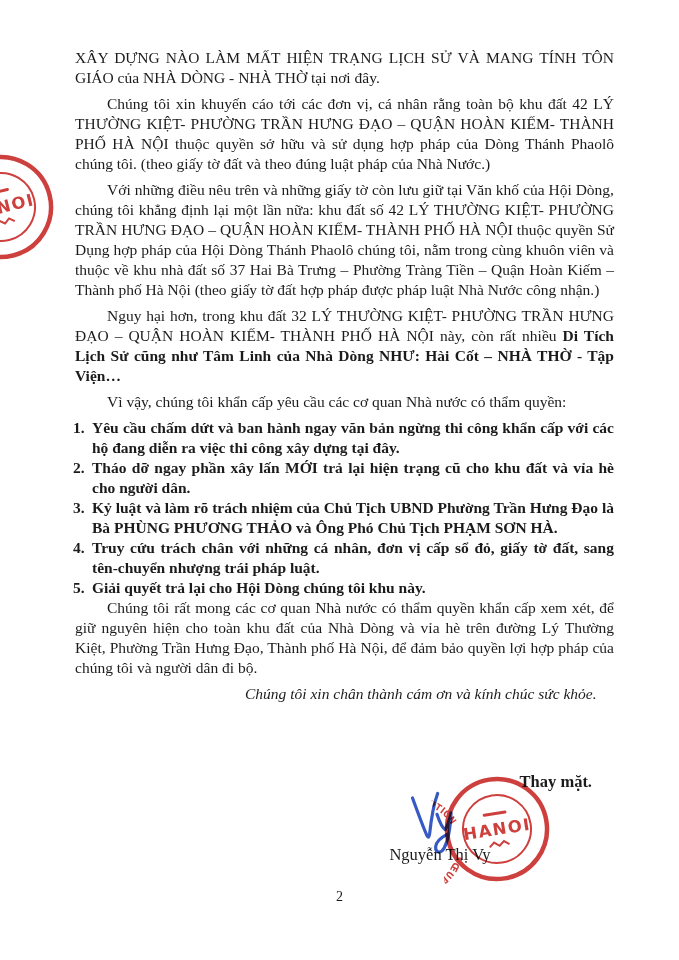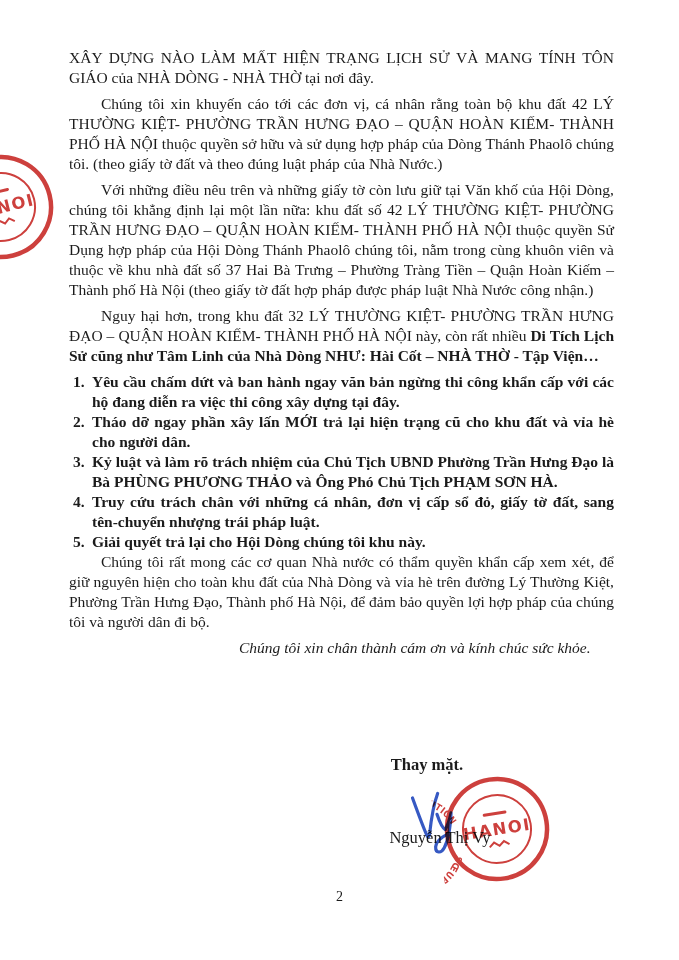--- a/index.html
+++ b/index.html
@@ -13,32 +13,32 @@
     width:679px;height:960px;
     background:#ffffff;
     overflow:hidden;
     font-family:"Liberation Serif","DejaVu Serif",serif;
     color:var(--text-color);
   }
   .doc{
     position:absolute;left:65px;top:48px;width:549px;
     font-size:15.5px;line-height:20px;text-align:justify;
   }
-  .para{margin:0 0 6px 4px;text-indent:32px;}
+  .para{margin:0 0 6px 10px;text-indent:32px;}
   .para.no-indent{text-indent:0;}
   .para b{font-weight:bold;}
   .para.thanks{text-indent:0;text-align:left;padding-left:170px;font-style:italic;margin-bottom:6px;}
   .list-item{display:flex;font-weight:bold;margin:0;}
   .list-num{flex:0 0 19px;margin-left:8px;}
   .list-text{flex:1;text-align:justify;}
   .sign{
     position:absolute;left:262px;top:752px;width:330px;text-align:center;
   }
   .sign .org{font-weight:bold;font-size:17.5px;line-height:22px;white-space:nowrap;}
-  .sign .onbehalf{font-weight:bold;font-size:16.5px;line-height:20px;margin-top:3px;}
+  .sign .onbehalf{font-weight:bold;font-size:16.5px;line-height:20px;margin-top:20px;text-align:right;}
   .sign .signer{font-size:16.5px;line-height:20px;margin-top:53px;margin-left:26px;}
   .stamp{
     position:absolute;width:120px;height:120px;
     mix-blend-mode:multiply;opacity:0.92;
   }
   .stamp-right{left:437px;top:769px;transform:rotate(-9deg);}
   .stamp-left{left:-59px;top:147px;transform:rotate(-14deg);}
   .stamp text{fill:var(--stamp-color);}
   .stamp .ring-txt{
     font-family:"DejaVu Sans",sans-serif;font-weight:bold;font-size:9.5px;letter-spacing:0.5px;
@@ -59,20 +59,21 @@
 </head>
 <body>
 
 <div class="page">
 
   <div class="doc">
       <p class="para no-indent"><span>XÂY DỰNG NÀO LÀM MẤT HIỆN TRẠNG LỊCH SỬ VÀ MANG TÍNH TÔN GIÁO của NHÀ DÒNG - NHÀ THỜ tại nơi đây.</span></p>
       <p class="para"><span>Chúng tôi xin khuyến cáo tới các đơn vị, cá nhân rằng toàn bộ khu đất 42 LÝ THƯỜNG KIỆT- PHƯỜNG TRẦN HƯNG ĐẠO – QUẬN HOÀN KIẾM- THÀNH PHỐ HÀ NỘI thuộc quyền sở hữu và sử dụng hợp pháp của Dòng Thánh Phaolô chúng tôi. (theo giấy tờ đất và theo đúng luật pháp của Nhà Nước.)</span></p>
       <p class="para"><span>Với những điều nêu trên và những giấy tờ còn lưu giữ tại Văn khố của Hội Dòng, chúng tôi khẳng định lại một lần nữa: khu đất số 42 LÝ THƯỜNG KIỆT- PHƯỜNG TRẦN HƯNG ĐẠO – QUẬN HOÀN KIẾM- THÀNH PHỐ HÀ NỘI thuộc quyền Sử Dụng hợp pháp của Hội Dòng Thánh Phaolô chúng tôi, nằm trong cùng khuôn viên và thuộc về khu nhà đất số 37 Hai Bà Trưng – Phường Tràng Tiền – Quận Hoàn Kiếm – Thành phố Hà Nội (theo giấy tờ đất hợp pháp được pháp luật Nhà Nước công nhận.)</span></p>
       <p class="para"><span>Nguy hại hơn, trong khu đất 32 LÝ THƯỜNG KIỆT- PHƯỜNG TRẦN HƯNG ĐẠO – QUẬN HOÀN KIẾM- THÀNH PHỐ HÀ NỘI này, còn rất nhiều </span><b>Di Tích Lịch Sử cũng như Tâm Linh của Nhà Dòng NHƯ: Hài Cốt – NHÀ THỜ - Tập Viện…</b></p>
+      <p class="para"><span>Vì vậy, chúng tôi khẩn cấp yêu cầu các cơ quan Nhà nước có thẩm quyền:</span></p>
       <div class="list-item">
         <span class="list-num">1.</span>
         <span class="list-text">Yêu cầu chấm dứt và ban hành ngay văn bản ngừng thi công khẩn cấp với các hộ đang diễn ra việc thi công xây dựng tại đây.</span>
       </div>
       <div class="list-item">
         <span class="list-num">2.</span>
         <span class="list-text">Tháo dỡ ngay phần xây lấn MỚI trả lại hiện trạng cũ cho khu đất và vỉa hè cho người dân.</span>
       </div>
       <div class="list-item">
         <span class="list-num">3.</span>

